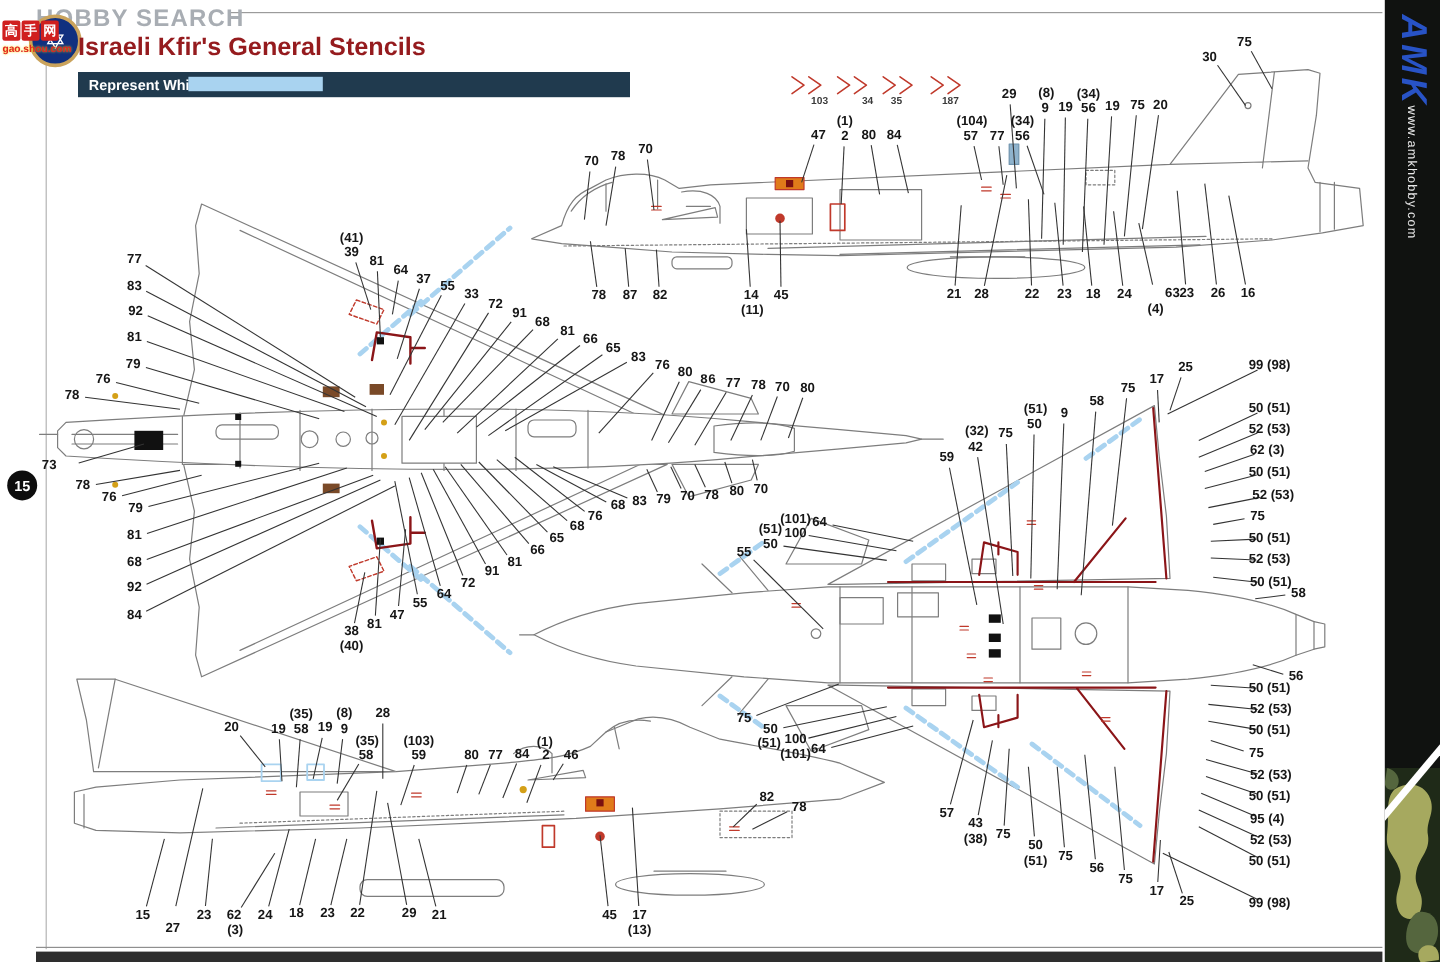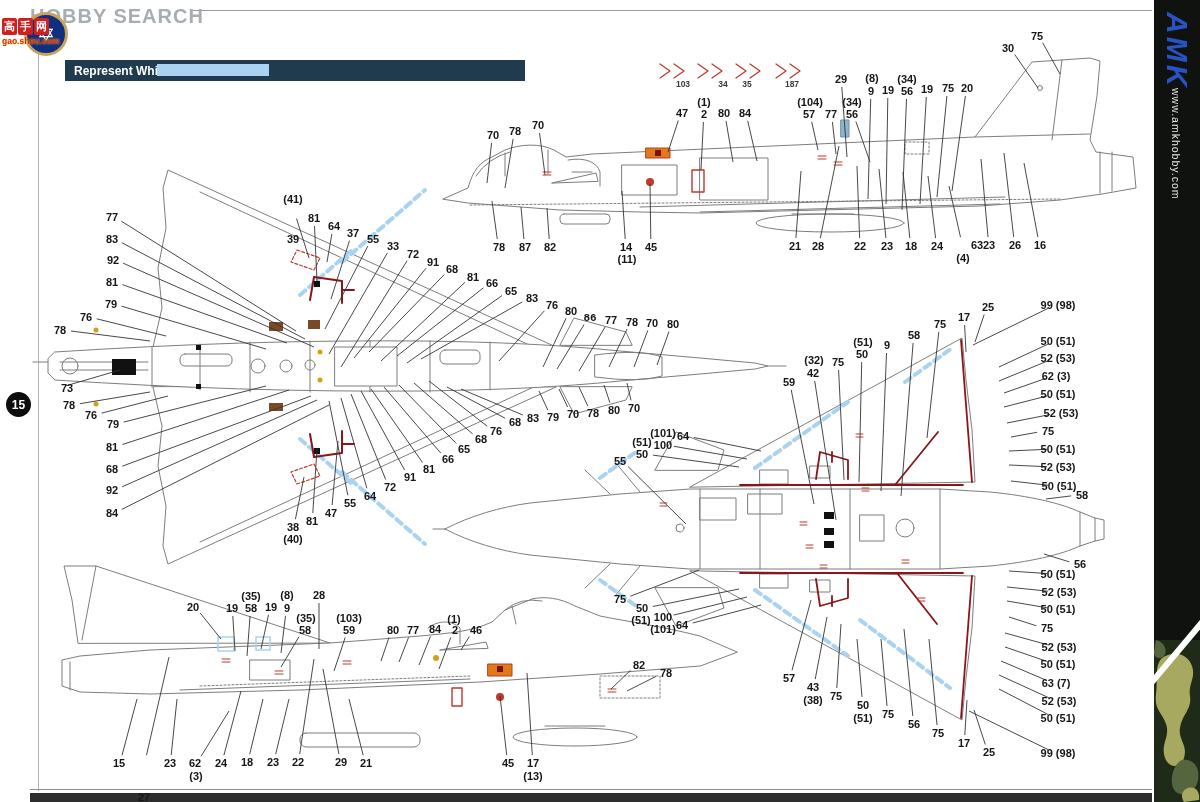--- a/index.html
+++ b/index.html
@@ -58,20 +58,21 @@
   <div class="watermark-search">HOBBY SEARCH</div>
   <div class="roundel">
     <span class="star">✡</span>
   </div>
   <div class="gaoshou">
     <div class="badges">
       <span>高</span><span>手</span><span>网</span>
     </div>
     <div class="url">gao.shou.com</div>
   </div>
+  <h1 class="page-title">Israeli Kfir's General Stencils</h1>
   <div class="legend-bar">
     <span class="legend-label">Represent White</span>
     <span class="legend-swatch"></span>
   </div>
 
   <div class="page-circle">15</div>
 
   <svg id="deco-svg" width="1200" height="802" viewBox="0 0 1200 802">
     <g stroke="#7d7d7d" fill="none" stroke-width="1" stroke-linejoin="round" stroke-linecap="round">
 
@@ -408,30 +409,30 @@
       <span class="callout" style="left: 989px; top: 245px;">23</span>
       <span class="callout" style="left: 1015px; top: 245px;">26</span>
       <span class="callout" style="left: 1040px; top: 245px;">16</span>
       <span class="callout" style="left: 112px; top: 217px;">77</span>
       <span class="callout" style="left: 112px; top: 239px;">83</span>
       <span class="callout" style="left: 113px; top: 260px;">92</span>
       <span class="callout" style="left: 112px; top: 282px;">81</span>
       <span class="callout" style="left: 111px; top: 304px;">79</span>
       <span class="callout" style="left: 86px; top: 317px;">76</span>
       <span class="callout" style="left: 60px; top: 330px;">78</span>
-      <span class="callout" style="left: 67px; top: 388px; text-align: right;">73</span>
+      <span class="callout" style="left: 41px; top: 388px; text-align: right;">73</span>
       <span class="callout" style="left: 69px; top: 405px;">78</span>
       <span class="callout" style="left: 91px; top: 415px;">76</span>
       <span class="callout" style="left: 113px; top: 424px;">79</span>
       <span class="callout" style="left: 112px; top: 447px;">81</span>
       <span class="callout" style="left: 112px; top: 469px;">68</span>
       <span class="callout" style="left: 112px; top: 490px;">92</span>
       <span class="callout" style="left: 112px; top: 513px;">84</span>
       <span class="callout" style="left: 293px; top: 199px;">(41)</span>
-      <span class="callout" style="left: 293px; top: 211px; margin-top: 28px;">39</span>
+      <span class="callout" style="left: 293px; top: 211px;">39</span>
       <span class="callout" style="left: 314px; top: 218px;">81</span>
       <span class="callout" style="left: 334px; top: 226px;">64</span>
       <span class="callout" style="left: 353px; top: 233px;">37</span>
       <span class="callout" style="left: 373px; top: 239px;">55</span>
       <span class="callout" style="left: 393px; top: 246px;">33</span>
       <span class="callout" style="left: 413px; top: 254px;">72</span>
       <span class="callout" style="left: 433px; top: 262px;">91</span>
       <span class="callout" style="left: 452px; top: 269px;">68</span>
       <span class="callout" style="left: 473px; top: 277px;">81</span>
       <span class="callout" style="left: 492px; top: 283px;">66</span>
@@ -486,21 +487,21 @@
       <span class="callout" style="left: 1058px; top: 467px;">52 (53)</span>
       <span class="callout" style="left: 1059px; top: 486px;">50 (51)</span>
       <span class="callout" style="left: 1082px; top: 495px;">58</span>
       <span class="callout" style="left: 1080px; top: 564px;">56</span>
       <span class="callout" style="left: 1058px; top: 574px;">50 (51)</span>
       <span class="callout" style="left: 1059px; top: 592px;">52 (53)</span>
       <span class="callout" style="left: 1058px; top: 609px;">50 (51)</span>
       <span class="callout" style="left: 1047px; top: 628px;">75</span>
       <span class="callout" style="left: 1059px; top: 647px;">52 (53)</span>
       <span class="callout" style="left: 1058px; top: 664px;">50 (51)</span>
-      <span class="callout" style="left: 1056px; top: 683px;">63 (7)</span>
+      <span class="callout" style="left: 1056px; top: 683px;">95 (4)</span>
       <span class="callout" style="left: 1059px; top: 701px;">52 (53)</span>
       <span class="callout" style="left: 1058px; top: 718px;">50 (51)</span>
       <span class="callout" style="left: 1058px; top: 753px;">99 (98)</span>
       <span class="callout" style="left: 620px; top: 461px;">55</span>
       <span class="callout" style="left: 642px; top: 442px;">(51)</span>
       <span class="callout" style="left: 642px; top: 454px;">50</span>
       <span class="callout" style="left: 663px; top: 433px;">(101)</span>
       <span class="callout" style="left: 663px; top: 445px;">100</span>
       <span class="callout" style="left: 683px; top: 436px;">64</span>
       <span class="callout" style="left: 620px; top: 599px;">75</span>
@@ -537,21 +538,21 @@
       <span class="callout" style="left: 435px; top: 629px;">84</span>
       <span class="callout" style="left: 454px; top: 619px;">(1)</span>
       <span class="callout" style="left: 455px; top: 630px;">2</span>
       <span class="callout" style="left: 476px; top: 630px;">46</span>
       <span class="callout" style="left: 508px; top: 763px;">45</span>
       <span class="callout" style="left: 533px; top: 763px;">17</span>
       <span class="callout" style="left: 533px; top: 776px;">(13)</span>
       <span class="callout" style="left: 639px; top: 665px;">82</span>
       <span class="callout" style="left: 666px; top: 673px;">78</span>
       <span class="callout" style="left: 119px; top: 763px;">15</span>
-      <span class="callout" style="left: 144px; top: 774px; margin-top: 23px;">27</span>
+      <span class="callout" style="left: 144px; top: 774px;">27</span>
       <span class="callout" style="left: 170px; top: 763px;">23</span>
       <span class="callout" style="left: 195px; top: 763px;">62</span>
       <span class="callout" style="left: 196px; top: 776px;">(3)</span>
       <span class="callout" style="left: 221px; top: 763px;">24</span>
       <span class="callout" style="left: 247px; top: 762px;">18</span>
       <span class="callout" style="left: 273px; top: 762px;">23</span>
       <span class="callout" style="left: 298px; top: 762px;">22</span>
       <span class="callout" style="left: 341px; top: 762px;">29</span>
       <span class="callout" style="left: 366px; top: 763px;">21</span>
       <span class="callout strip" style="left: 683px; top: 84px;">103</span>

